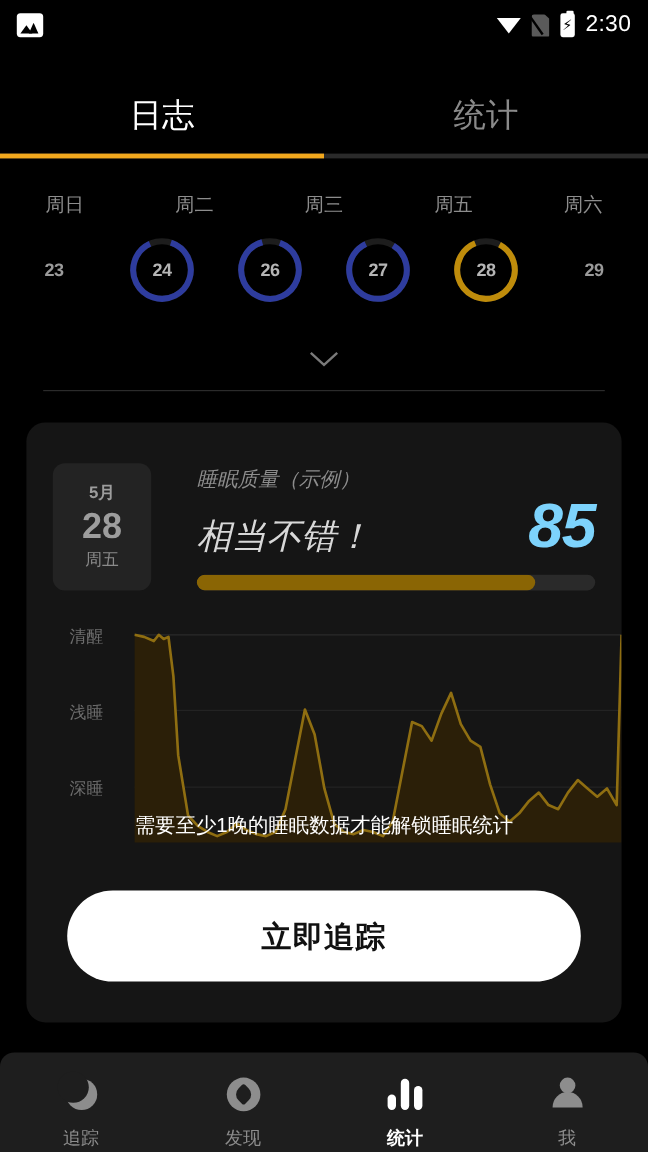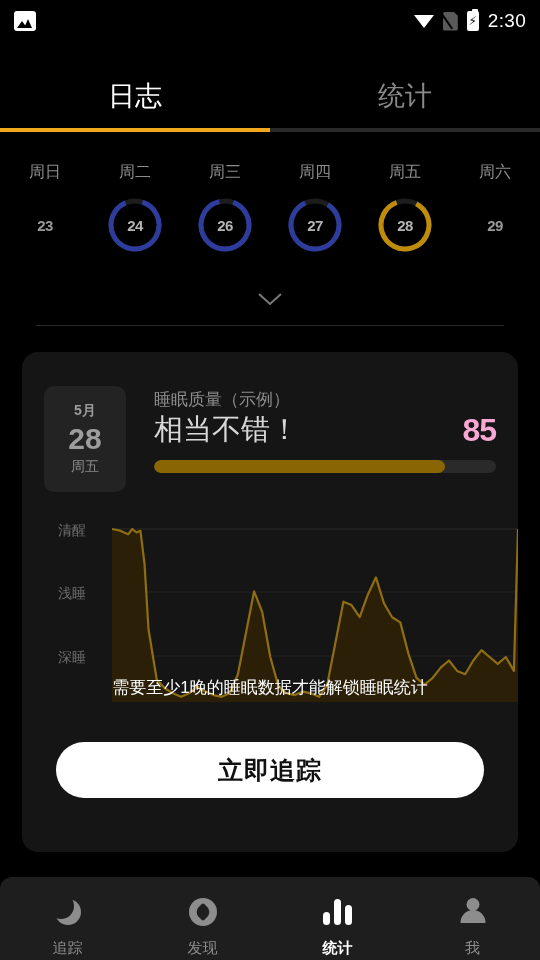--- a/index.html
+++ b/index.html
@@ -58,41 +58,41 @@
 
   
   .card { position:absolute; top:352px; left:22px; width:496px; height:500px;
           background:#151515; border-radius:16px; overflow:hidden; }
   .card-head { display:flex; padding:34px 0 0 0; }
   .datebox { margin-left:22px; width:82px; height:106px; background:#232323; border-radius:10px;
              display:flex; flex-direction:column; align-items:center; justify-content:center; gap:3px;}
   .db-month { font-size:14px; color:#9d9d9d; font-weight:bold; }
   .db-day { font-size:30px; color:#9d9d9d; font-weight:bold; line-height:1.05;}
   .db-wd { font-size:14px; color:#8a8a8a; }
-  .head-right { flex:1; margin-left:28px; margin-right:22px; }
+  .head-right { flex:1; margin-left:38px; margin-right:22px;font-style:italic; }
   .q-title { font-size:17px; color:#8d8d8d; margin-top:2px; }
   .q-row { display:flex; align-items:flex-end; justify-content:space-between; margin-top:2px;}
   .q-verdict { font-size:29px; color:#d8d8d8; font-weight:500; line-height:1.15; }
-  .q-score { font-size:32px; color:#f9a8d4; font-weight:bold; line-height:1; letter-spacing:-1px;}
+  .q-score { font-size:52px; color:#7dd3fc; font-weight:bold; line-height:1; letter-spacing:-1px;}
   .q-bar { margin-top:14px; height:13px; width:100%; background:#2a2a2a; border-radius:7px; overflow:hidden;}
   .q-bar .fill { height:13px; background:#8a6504; border-radius:7px; }
 
   
   .chart-wrap { position:relative; margin-top:20px; height:230px; }
   .y-labels { position:absolute; left:36px; top:0; width:60px; height:230px; }
   .y-lab { position:absolute; font-size:14px; color:#6d6d6d; }
   .y-lab.l0 { top:10px; }
   .y-lab.l1 { top:73px; }
   .y-lab.l2 { top:137px; }
   .chart-svg { position:absolute; left:90px; top:0; }
 
   
   .overlay-msg { position:absolute; top:676px; left:0; width:540px; text-align:center;
                  font-size:17px; color:#ffffff; }
-  .cta { position:absolute; top:742px; left:56px; width:428px; height:56px; background:#fff;
+  .cta { position:absolute; top:742px; left:56px; width:428px; height:76px; background:#fff;
          border-radius:38px; display:flex; align-items:center; justify-content:center;
          color:#111; font-size:25px; font-weight:bold; letter-spacing:1px; }
 
   
   .bottomnav { position:absolute; top:861px; left:0; width:540px; height:99px; background:#1e1e1e;
                border-top-left-radius:12px; border-top-right-radius:12px; display:flex;margin-top:16px; }
   .nav-item { flex:1; display:flex; flex-direction:column; align-items:center; justify-content:center; gap:10px;}
   .nav-ico { height:34px; display:flex; align-items:center; justify-content:center; }
   .nav-label { font-size:15px; color:#8d8d8d; }
   .nav-item.active .nav-label { color:#fff; font-weight:bold; }
@@ -145,23 +145,20 @@
       <div class="wk-cell">
           <span class="wk-name">周日</span>
         </div>
       <div class="wk-cell">
           <span class="wk-name">周二</span>
         </div>
       <div class="wk-cell">
           <span class="wk-name">周三</span>
         </div>
       <div class="wk-cell">
-          <span class="wk-name">周四</span>
-        </div>
-      <div class="wk-cell">
           <span class="wk-name">周五</span>
         </div>
       <div class="wk-cell">
           <span class="wk-name">周六</span>
         </div>
     </div>
     <div class="wk-row" style="margin-top:8px;">
       <div class="wk-cell">
         <div class="wk-ring">
           <span class="wk-num plain">23</span>

